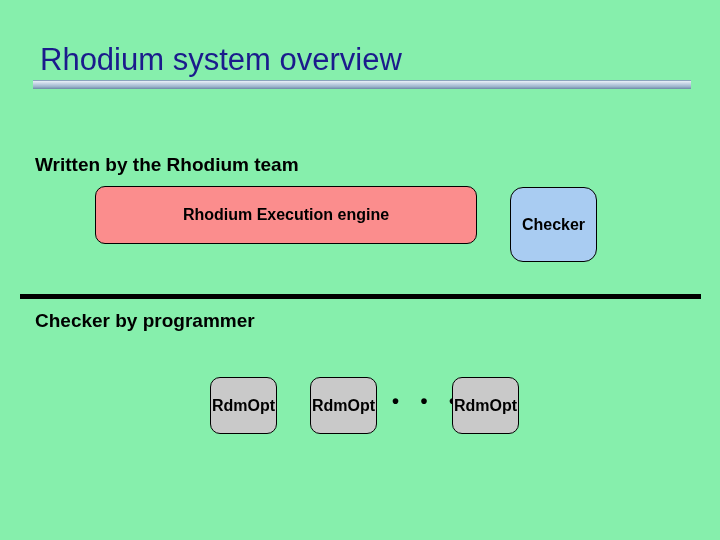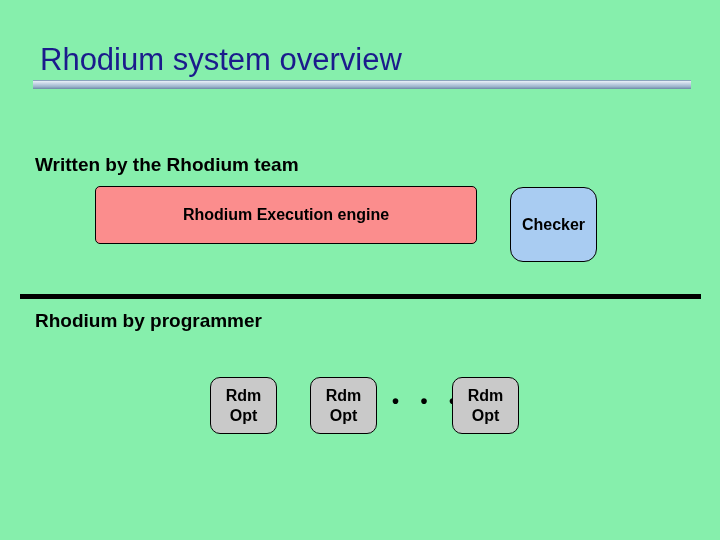--- a/index.html
+++ b/index.html
@@ -54,21 +54,21 @@
     justify-content: center;
     text-align: center;
     font-weight: 700;
     color: #000000;
   }
   .engine-box {
     left: 95px;
     top: 186px;
     width: 382px;
     height: 58px;
-    border-radius: 5px;
+    border-radius: 10px;
     background: #fb8d8d;
     font-size: 16px;
   }
   .checker-box {
     left: 510px;
     top: 187px;
     width: 87px;
     height: 75px;
     border-radius: 13px;
     background: #a9ccf2;
@@ -83,21 +83,21 @@
     background: #000000;
   }
   .opt-box {
     top: 377px;
     width: 67px;
     height: 57px;
     border-radius: 10px;
     background: #c9c9c9;
     font-size: 16px;
     line-height: 1.2;
-    flex-direction: column;
+    flex-direction: row;
   }
   .opt-1 { left: 210px; }
   .opt-2 { left: 310px; }
   .opt-3 { left: 452px; }
   .ellipsis {
     position: absolute;
     left: 392px;
     top: 390px;
     width: 58px;
     text-align: center;
@@ -122,21 +122,21 @@
   <div class="node engine-box">
     <span>Rhodium Execution engine</span>
   </div>
 
   <div class="node checker-box">
     <span>Checker</span>
   </div>
 
   <div class="divider"></div>
 
-  <div class="section-label label-programmer">Rhodium by programmer</div>
+  <div class="section-label label-programmer">Checker by programmer</div>
 
   <div class="node opt-box opt-1">
     <span>Rdm</span>
     <span>Opt</span>
   </div>
 
   <div class="node opt-box opt-2">
     <span>Rdm</span>
     <span>Opt</span>
   </div>

